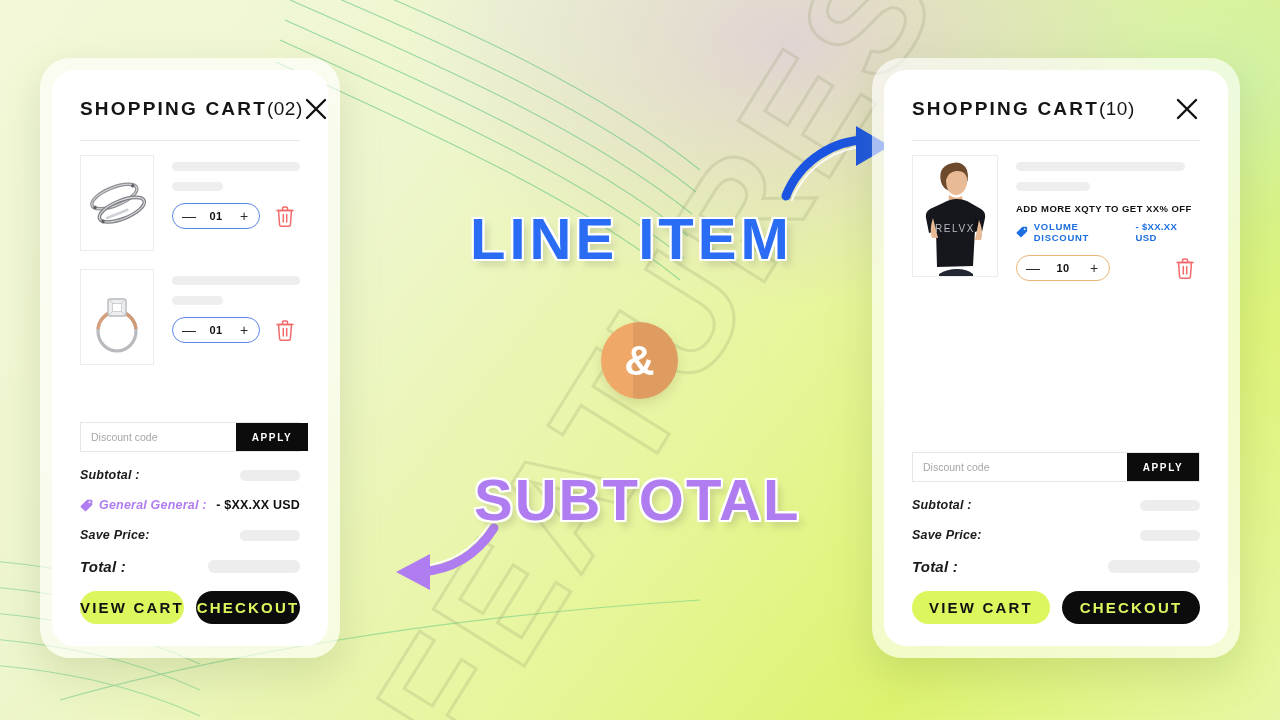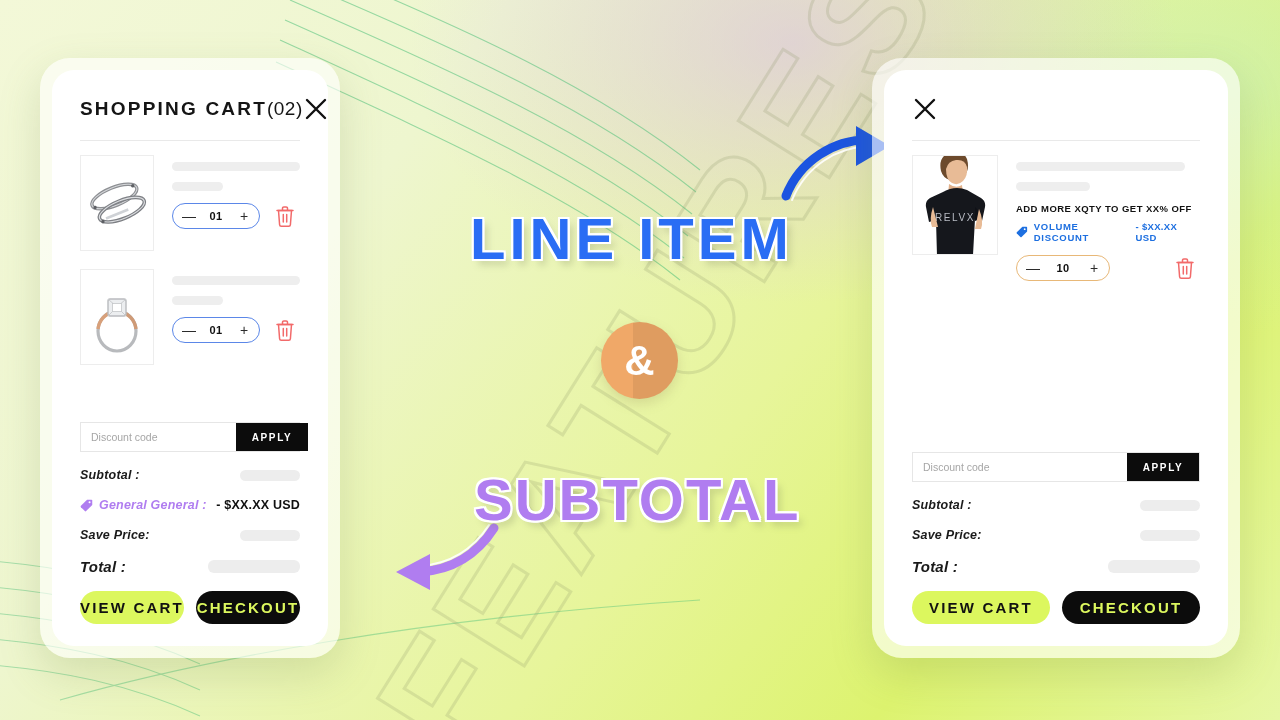--- a/index.html
+++ b/index.html
@@ -406,31 +406,34 @@
         </div>
       </div>
 
     </div>
   </div>
 
   <div class="card-frame" id="card-right">
     <div class="card">
 
       <div class="card-header">
+        <div class="card-title">
+          <span>SHOPPING CART</span><span class="count">(10)</span>
+        </div>
         <div class="close-icon">
           <svg width="26" height="26" viewBox="0 0 26 26">
             <path d="M4 4 L22 22 M22 4 L4 22" stroke="#111" stroke-width="2.4" stroke-linecap="round"></path>
           </svg>
         </div>
       </div>
       <div class="divider"></div>
 
       <div class="items">
         <div class="line-item">
-          <div class="thumb" style="width:86px;height:100px">
+          <div class="thumb" style="width:86px;height:122px">
             <svg width="84" height="120" viewBox="0 0 84 120">
               <rect width="84" height="120" fill="#ffffff"></rect>
               <g>
                 <path d="M28 26 q-3 -14 8 -18 q13 -5 18 6 q3 11 -3 17 q-6 6 -14 4 q-7 -2 -9 -9 Z" fill="#6d4a2c"></path>
                 <path d="M33 24 q2 -8 10 -9 q9 -1 11 7 q1 9 -4 14 q-5 5 -11 2 q-6 -3 -6 -14 Z" fill="#e8bb96"></path>
                 <path d="M36 39 q7 5 13 1 l1 9 -15 2 Z" fill="#e0b08a"></path>
                 <path d="M30 47 q12 -7 24 -2 l14 8 q5 3 4 9 l-3 14 -7 -2 -2 36 -36 1 -1 -36 -7 2 -3 -15 q-1 -6 4 -9 Z" fill="#15171c"></path>
                 <path d="M26 118 q8 -5 18 -5 q10 0 16 5 l0 4 -34 0 Z" fill="#232733"></path>
                 <path d="M62 62 q5 4 6 12 l-6 2 Z" fill="#0f1116"></path>
                 <text x="42" y="76" font-family="'Liberation Sans',sans-serif" font-size="10" letter-spacing="1.6" fill="#b9bcc4" text-anchor="middle">RELVX</text>

